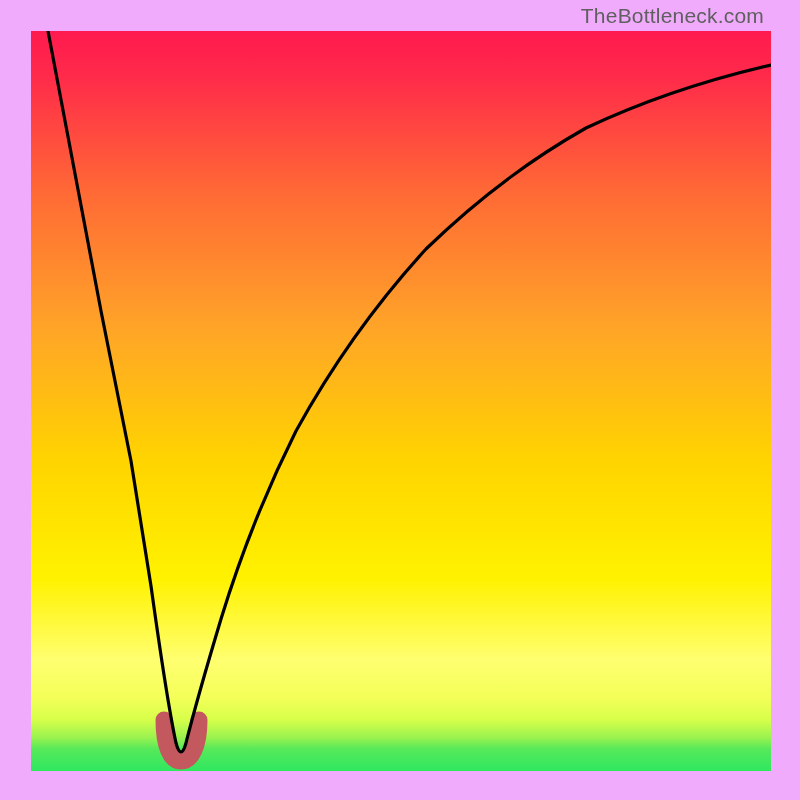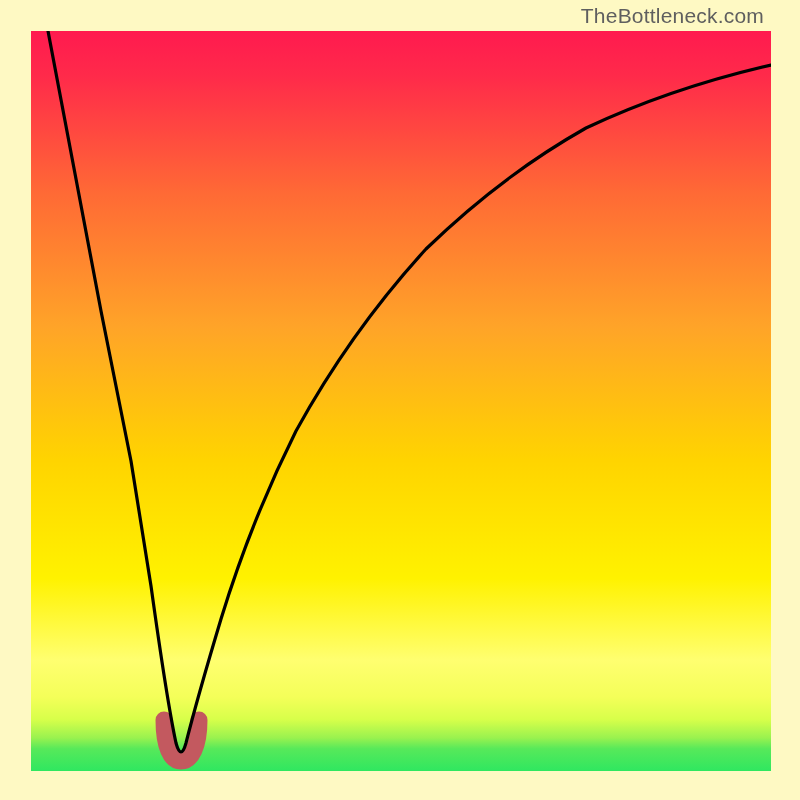--- a/index.html
+++ b/index.html
@@ -8,21 +8,21 @@
     width: 800px;
     height: 800px;
     overflow: hidden;
     background: #000;
     font-family: Arial, Helvetica, sans-serif;
   }
   .frame {
     position: absolute;
     left: 0; top: 0;
     width: 800px; height: 800px;
-    background: #fef9c3;
+    background: #f0abfc;
   }
   .plot-area {
     position: absolute;
     left: 31px;
     top: 31px;
     width: 740px;
     height: 740px;
     overflow: hidden;
   }
   .watermark {

